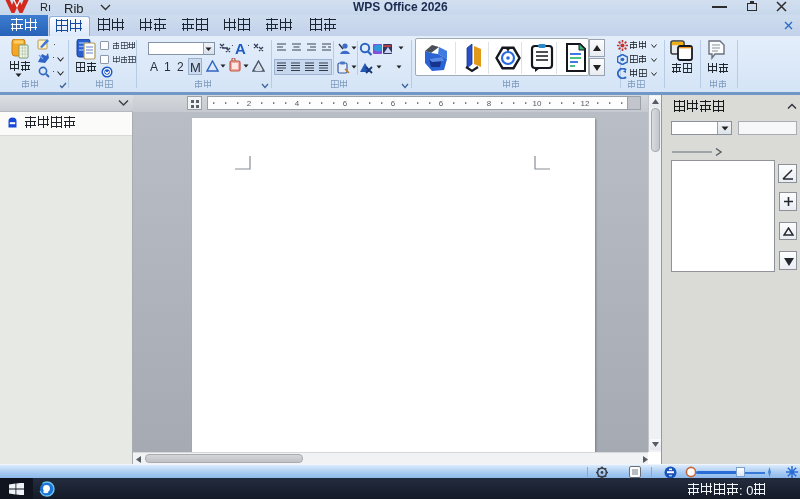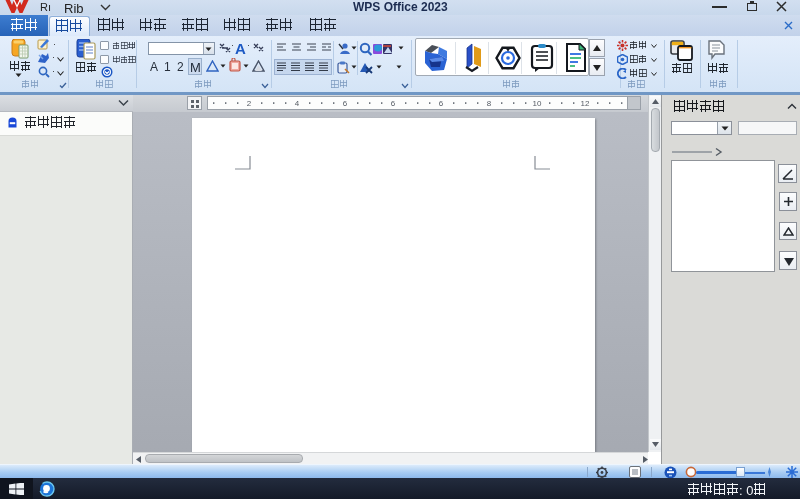--- a/index.html
+++ b/index.html
@@ -52,21 +52,21 @@
 <div class="ab" id="title">
   <svg class="ab" style="left:5px;top:-1px" width="24" height="14" viewBox="0 0 24 14">
     <path d="M0 0 L4.5 0 L7 6 L9.5 0 L14 0 L16.5 6 L19 0 L24 0 L17.5 14 L14.5 14 L12 8.5 L9.5 14 L6.5 14 Z" fill="#d22a1e"></path>
     <path d="M8.5 0 L12 7.5 L15.5 0" fill="none" stroke="#fff" stroke-width="1.2"></path>
   </svg>
   <span class="ab" style="left:40px;top:1px;font-size:11px;color:#222">Rı</span>
   <span class="ab" style="left:64px;top:1px;font-size:13px;color:#222">Rib</span>
   <svg class="ab" style="left:100px;top:4px" width="11" height="7" viewBox="0 0 11 7">
         <path d="M1 1 L5.5 5.5 L10 1" fill="none" stroke="#333" stroke-width="1.4"></path>
       </svg>
-  <span class="ab" style="left:353px;top:0px;font-size:12px;font-weight:bold;color:#1b2b50">WPS Office 2023</span>
+  <span class="ab" style="left:353px;top:0px;font-size:12px;font-weight:bold;color:#1b2b50">WPS Office 2026</span>
   <div class="ab" style="left:712px;top:6px;width:15px;height:2px;background:#2c2c2c"></div>
   <div class="ab" style="left:747px;top:3px;width:10px;height:8px;border:1.5px solid #2c2c2c"></div>
   <div class="ab" style="left:750px;top:1px;width:4px;height:2px;background:#2c2c2c"></div>
   <svg class="ab" style="left:776px;top:1px" width="11" height="11" viewBox="0 0 11 11">
         <path d="M1 1 L10 10 M10 1 L1 10" stroke="#2c2c2c" stroke-width="1.5"></path>
       </svg>
 </div>
 <div class="ab" id="tabs">
   <div class="ab" style="left:0;top:0;width:48px;height:21px;background:linear-gradient(#3d7dd0,#2763b8)"></div>
   <div class="ab" style="left:10px;top:3px;font-size:14px;--c:#fff"><i class="z"></i><i class="z2"></i></div>

